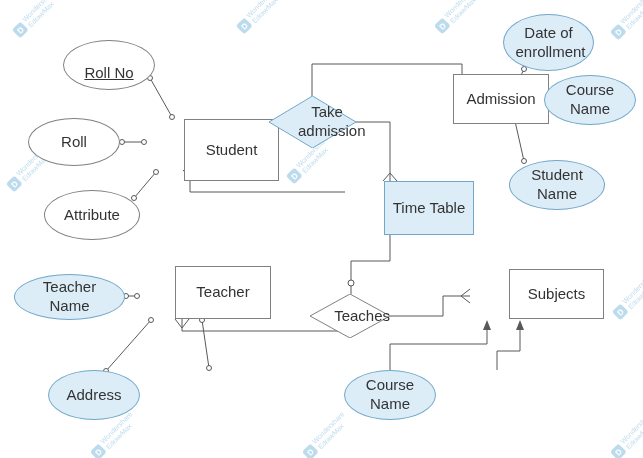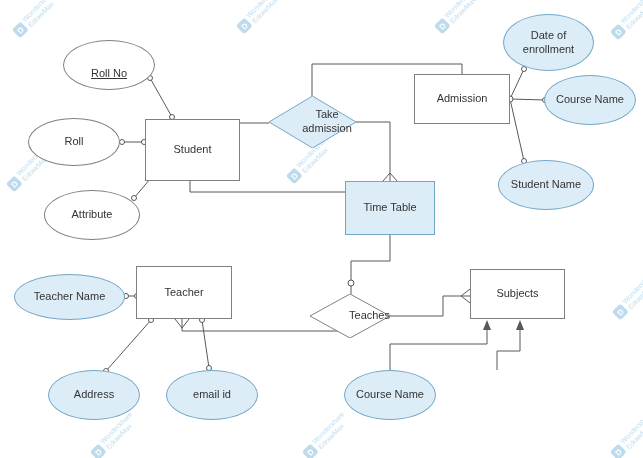--- a/index.html
+++ b/index.html
@@ -9,23 +9,23 @@
     position: relative; overflow: hidden;
     background: var(--canvas-bg, #ffffff);
     font-family: "Liberation Sans", sans-serif;
   }
   .diagram { position: absolute; inset: 0; }
 
   
   .node {
     position: absolute; z-index: 3;
     display: flex; align-items: center; justify-content: center;
-    text-align: center; font-size: 11px; color: var(--text-color, #333);
-  }
-  .entity { background: #fff; border: 1px solid var(--shape-border, #808080); }
+    text-align: center; font-size: 15px; color: var(--text-color, #333);
+  }
+  .entity { background: #fff; border: 1px solid var(--shape-border, #808080); margin-left: 39px; }
   .entity.hl { background: var(--highlight-fill, #ddedf8); border-color: var(--highlight-border, #71a7c9); }
   .ellipse { background: #fff; border: 1px solid var(--shape-border, #808080); border-radius: 50%; padding: 2px 6px; }
   .ellipse.hl { background: var(--highlight-fill, #ddedf8); border-color: var(--highlight-border, #71a7c9); }
   .diamond { background: transparent; border: none; justify-content: flex-end; }
   .diamond > svg { position: absolute; inset: 0; width: 100%; height: 100%; }
   .diamond .shape { fill: #fff; stroke: var(--shape-border, #808080); stroke-width: 1; vector-effect: non-scaling-stroke; }
   .diamond.hl .shape { fill: var(--highlight-fill, #ddedf8); stroke: var(--highlight-border, #8fb6cd); }
   .lbl { position: relative; z-index: 1; line-height: 1.25; }
   .lbl.u { text-decoration: underline; margin-top: 17px; }
   .lbl.w58 { width: 58px; }
@@ -238,29 +238,26 @@
       </svg>
     <span class="lbl">Teaches</span>
   </div>
 
   <div class="node ellipse hl" style="left:503px;top:14px;width:91px;height:57px">
     <span class="lbl w66">Date of enrollment</span>
   </div>
   <div class="node ellipse hl" style="left:544px;top:75px;width:92px;height:50px">
     <span class="lbl">Course Name</span>
   </div>
-  <div class="node ellipse hl" style="left:498px;top:160px;width:96px;height:50px">
+  <div class="node ellipse hl" style="left:509px;top:160px;width:96px;height:50px">
     <span class="lbl">Student Name</span>
   </div>
   <div class="node ellipse hl" style="left:14px;top:274px;width:111px;height:46px">
     <span class="lbl">Teacher Name</span>
   </div>
   <div class="node ellipse hl" style="left:48px;top:370px;width:92px;height:50px">
     <span class="lbl">Address</span>
   </div>
-  <div class="node ellipse hl" style="left:166px;top:370px;width:92px;height:50px">
-    <span class="lbl">email id</span>
-  </div>
   <div class="node ellipse hl" style="left:344px;top:370px;width:92px;height:50px">
     <span class="lbl">Course Name</span>
   </div>
 
 </div>
 
 </body></html>

